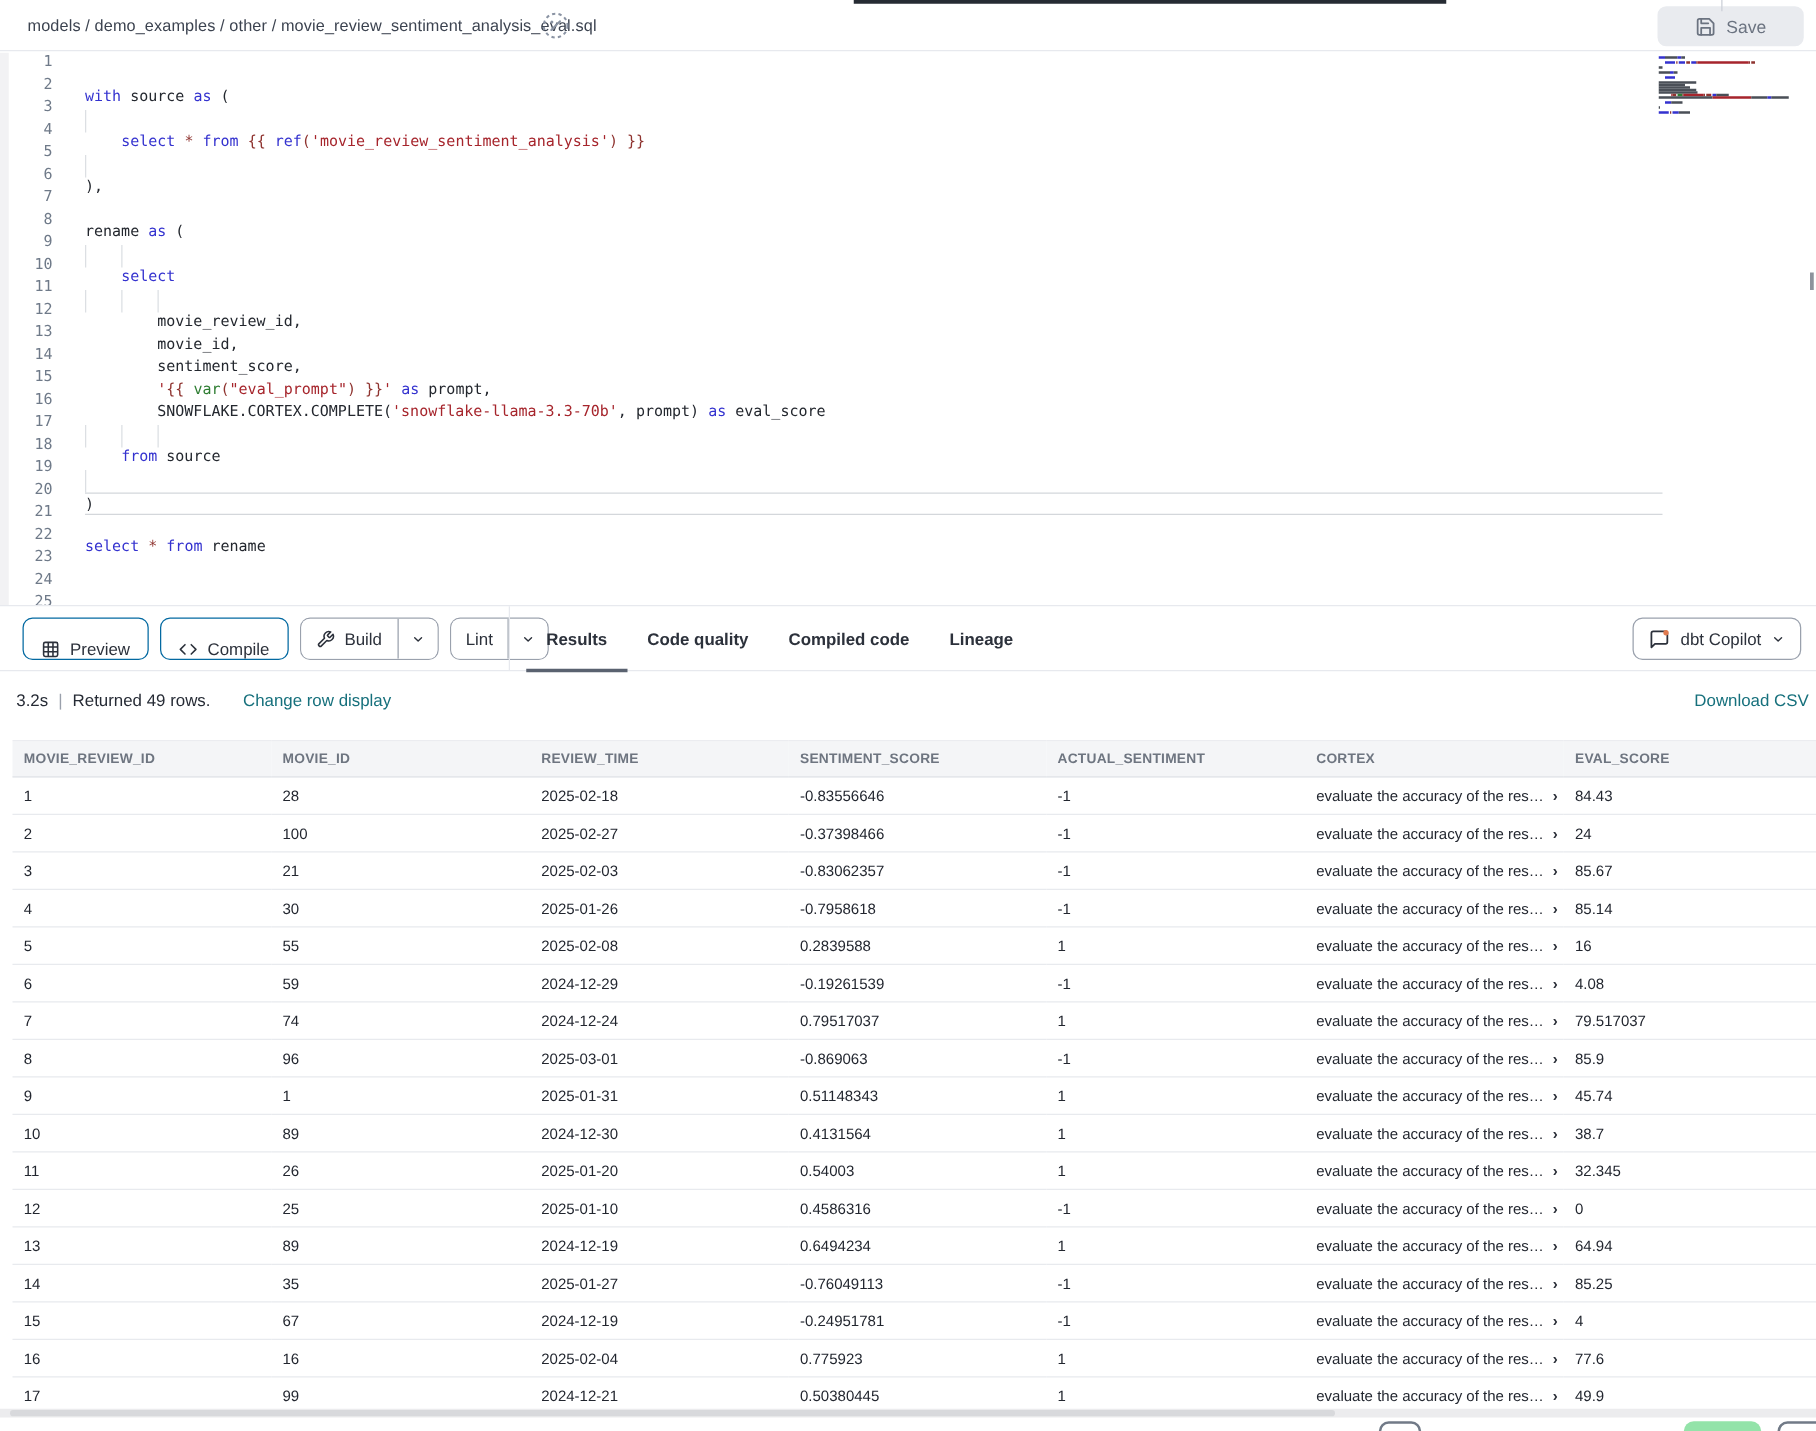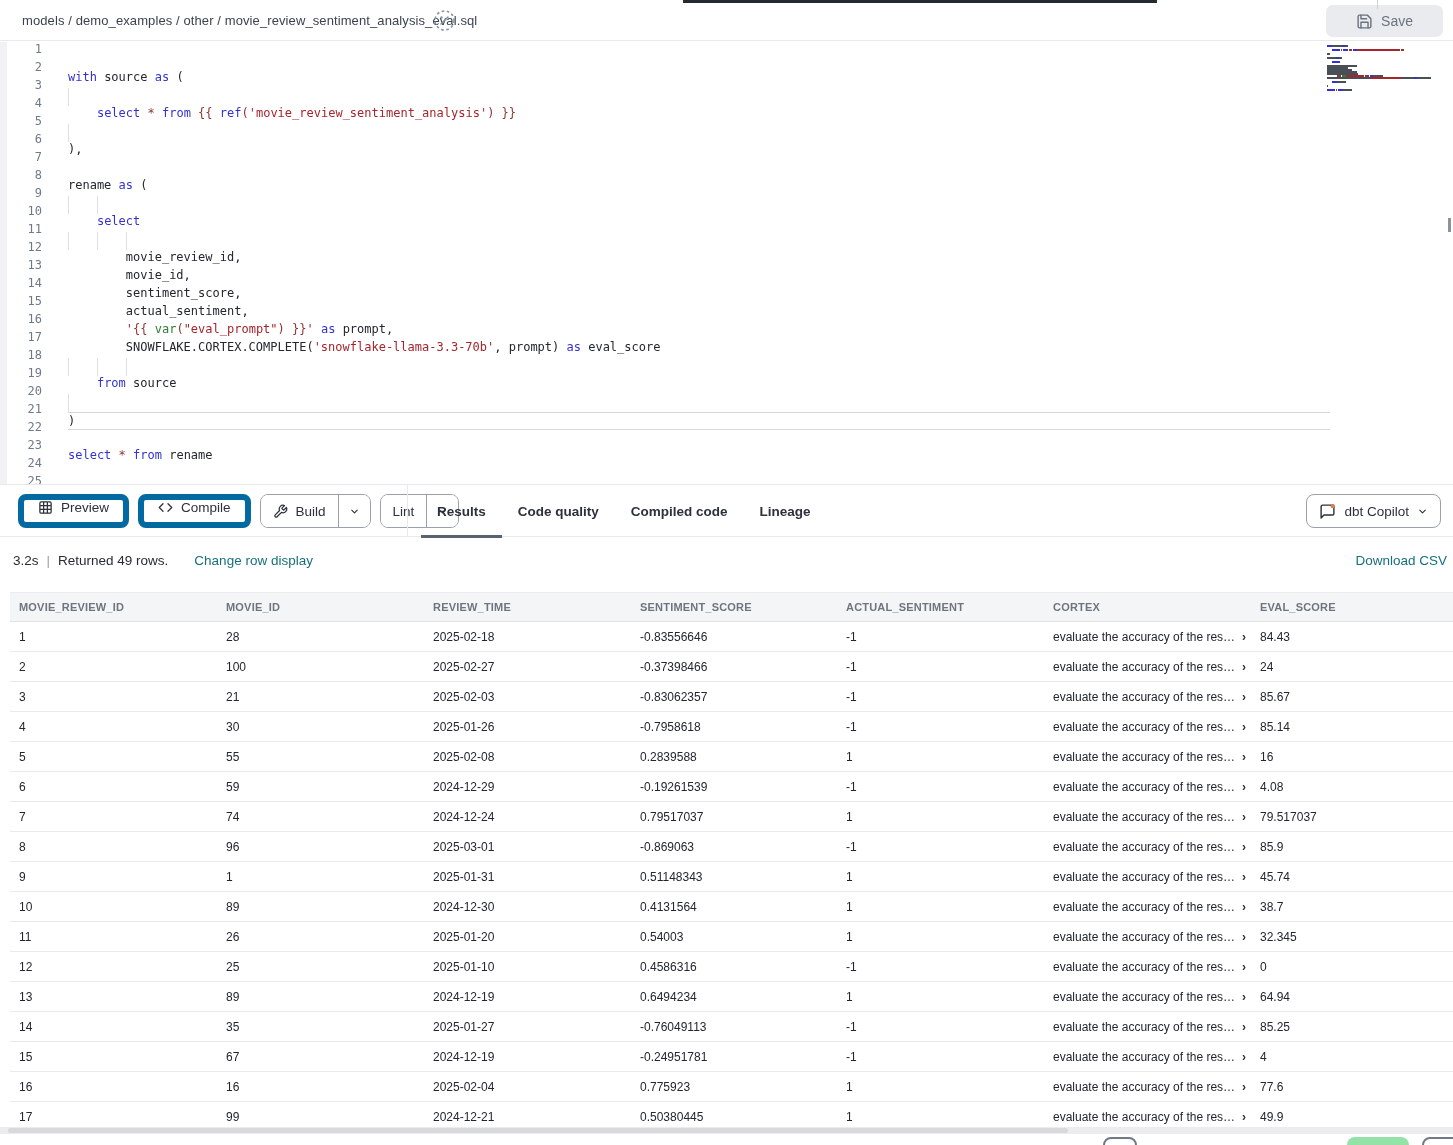--- a/index.html
+++ b/index.html
@@ -27,21 +27,21 @@
   .minimap { position:absolute; right:6px; top:3px; width:120px; }
   .mml { height:2px; white-space:nowrap; font-size:0; }
   .mmb { display:inline-block; height:2px; vertical-align:top; }
   .mmsp { background:transparent !important; }
   .tk-kw-bg{background:#3432cf}.tk-pl-bg{background:#4a4f57}.tk-str-bg{background:#a6252c}.tk-op-bg{background:#8f3430}.tk-fn-bg{background:#3432cf}.tk-fn2-bg{background:#2e7d32}
   .ed-scroll-thumb { position:absolute; right:2px; top:176px; width:3px; height:14px; background:#8d939c; }
 
   
   .toolbar { position:absolute; top:484px; left:0; right:0; height:53px; border-top:1px solid #e7e9ee; border-bottom:1px solid #e7e9ee; background:#fff; }
   .btn-group { position:absolute; left:18px; top:9px; display:flex; gap:9px; }
-  .tbtn { display:flex; align-items:flex-start; gap:8px; height:34px; padding:0 14px; border:6px solid #0369a1; border-radius:8px; background:#fff; font-size:13.5px; color:#2c313b; font-family:inherit; }
+  .tbtn { display:flex; align-items:flex-end; gap:8px; height:34px; padding:0 14px; border:1px solid #0369a1; border-radius:8px; background:#fff; font-size:13.5px; color:#2c313b; font-family:inherit; }
   .split { display:flex; border:1px solid #9aa1ad; border-radius:8px; overflow:hidden; height:34px; background:#fff; }
   .split .main { display:flex; align-items:center; gap:8px; padding:0 12px; border:none; background:#fff; font-size:13.5px; color:#2c313b; font-family:inherit; }
   .split .arrow { width:32px; display:flex; align-items:center; justify-content:center; border:none; border-left:1px solid #9aa1ad; background:#fff; }
   .tb-divider { position:absolute; left:407px; top:0; bottom:0; width:1px; background:#e7e9ee; }
   .tabs { position:absolute; left:421px; top:0; height:52px; display:flex; }
   .tab { position:relative; padding:0 16px; display:flex; align-items:center; font-size:13.5px; color:#2c313b; cursor:default;font-weight:bold; }
   .tab.active::after { content:""; position:absolute; left:0; right:0; bottom:-1px; height:3px; background:#5a6270; }
   .copilot { position:absolute; right:12px; top:9px; height:34px; border:1px solid #9aa1ad; border-radius:8px; background:#fff; display:flex; align-items:center; gap:8px; padding:0 12px; font-size:13.5px; color:#2c313b; font-family:inherit; }
 
   
@@ -130,21 +130,20 @@
       <div class="cl"><span class="guide" style="left: 0px;"></span></div>
       <div class="cl"><span class="tk-pl">),</span></div>
       <div class="cl"></div>
       <div class="cl"><span class="tk-pl">rename </span><span class="tk-kw">as</span><span class="tk-pl"> (</span></div>
       <div class="cl"><span class="guide" style="left: 0px;"></span><span class="guide" style="left: 28.8px;"></span></div>
       <div class="cl"><span class="tk-pl">    </span><span class="tk-kw">select</span></div>
       <div class="cl"><span class="guide" style="left: 0px;"></span><span class="guide" style="left: 28.8px;"></span><span class="guide" style="left: 57.6px;"></span></div>
       <div class="cl"><span class="tk-pl">        movie_review_id,</span></div>
       <div class="cl"><span class="tk-pl">        movie_id,</span></div>
       <div class="cl"><span class="tk-pl">        sentiment_score,</span></div>
-      <div class="cl"><span class="tk-pl">        actual_sentiment,</span></div>
       <div class="cl"><span class="tk-pl">        </span><span class="tk-str">'</span><span class="tk-op">{{</span><span class="tk-pl"> </span><span class="tk-fn2">var</span><span class="tk-op">(</span><span class="tk-str">"eval_prompt"</span><span class="tk-op">)</span><span class="tk-pl"> </span><span class="tk-op">}}</span><span class="tk-str">'</span><span class="tk-pl"> </span><span class="tk-kw">as</span><span class="tk-pl"> prompt,</span></div>
       <div class="cl"><span class="tk-pl">        SNOWFLAKE.CORTEX.COMPLETE(</span><span class="tk-str">'snowflake-llama-3.3-70b'</span><span class="tk-pl">, prompt) </span><span class="tk-kw">as</span><span class="tk-pl"> eval_score</span></div>
       <div class="cl"><span class="guide" style="left: 0px;"></span><span class="guide" style="left: 28.8px;"></span><span class="guide" style="left: 57.6px;"></span></div>
       <div class="cl"><span class="tk-pl">    </span><span class="tk-kw">from</span><span class="tk-pl"> source</span></div>
       <div class="cl"><span class="guide" style="left: 0px;"></span></div>
       <div class="cl act"><span class="tk-pl">)</span></div>
       <div class="cl"></div>
       <div class="cl"><span class="tk-kw">select</span><span class="tk-pl"> </span><span class="tk-op">*</span><span class="tk-pl"> </span><span class="tk-kw">from</span><span class="tk-pl"> rename</span></div>
       <div class="cl"></div>
       <div class="cl"></div>

